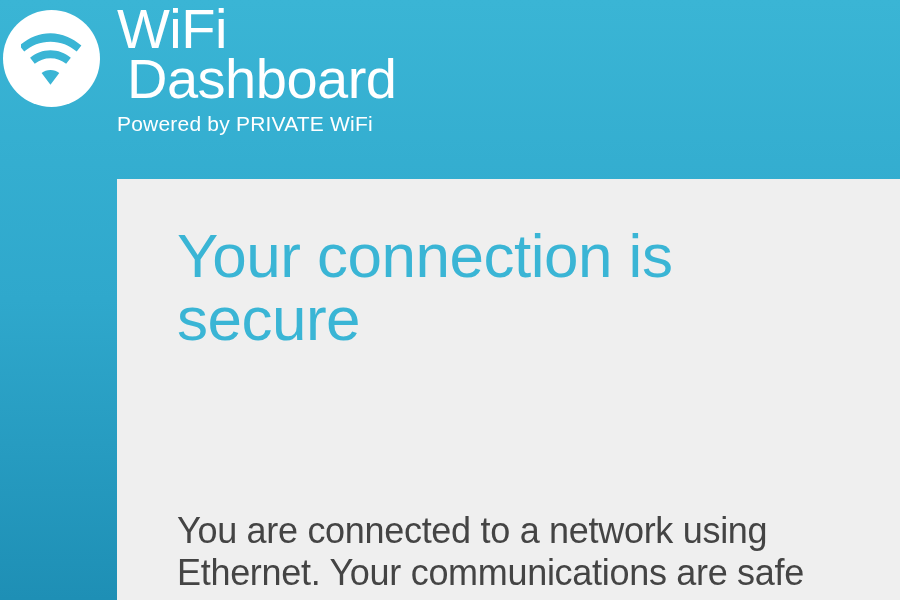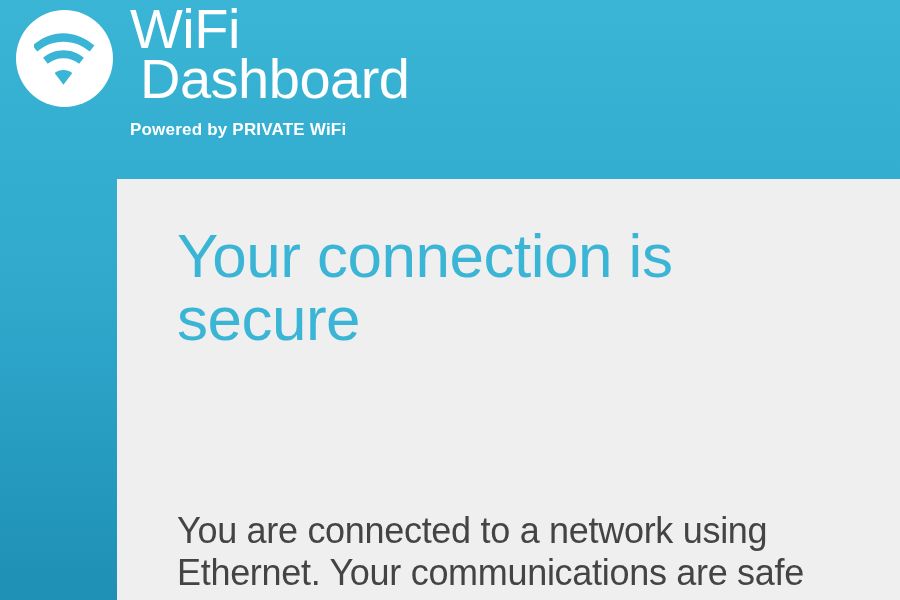--- a/index.html
+++ b/index.html
@@ -9,21 +9,21 @@
     }
     body {
       width: 900px;
       height: 600px;
       font-family: "Segoe UI Light", "Segoe UI", -apple-system, sans-serif;
       overflow: hidden;
       background: linear-gradient(180deg, #3AB5D5 0%, #2FA8CC 50%, #1E8FB5 100%);
     }
     .header {
       height: 168px;
-      padding: 10px 0 0 16px;
+      padding: 10px 0 0 3px;
       position: relative;
     }
     .logo-group {
       display: flex;
       align-items: flex-start;
     }
     .logo-circle {
       width: 97px;
       height: 97px;
       background: #fff;
@@ -51,23 +51,23 @@
     .logo-subtitle {
       color: #fff;
       font-size: 56px;
       font-weight: 300;
       line-height: 0.92;
       letter-spacing: -0.5px;
       margin-left: 10px;
     }
     .powered-by {
       color: #fff;
-      font-size: 17px;
-      font-weight: 700;
-      margin-top: 16px;
+      font-size: 21px;
+      font-weight: 400;
+      margin-top: 8px;
       letter-spacing: 0.2px;
     }
     .content-panel {
       position: absolute;
       left: 117px;
       top: 179px;
       width: 783px;
       height: 421px;
       background: #EFEFEF;
       padding: 45px 60px 0 60px;

